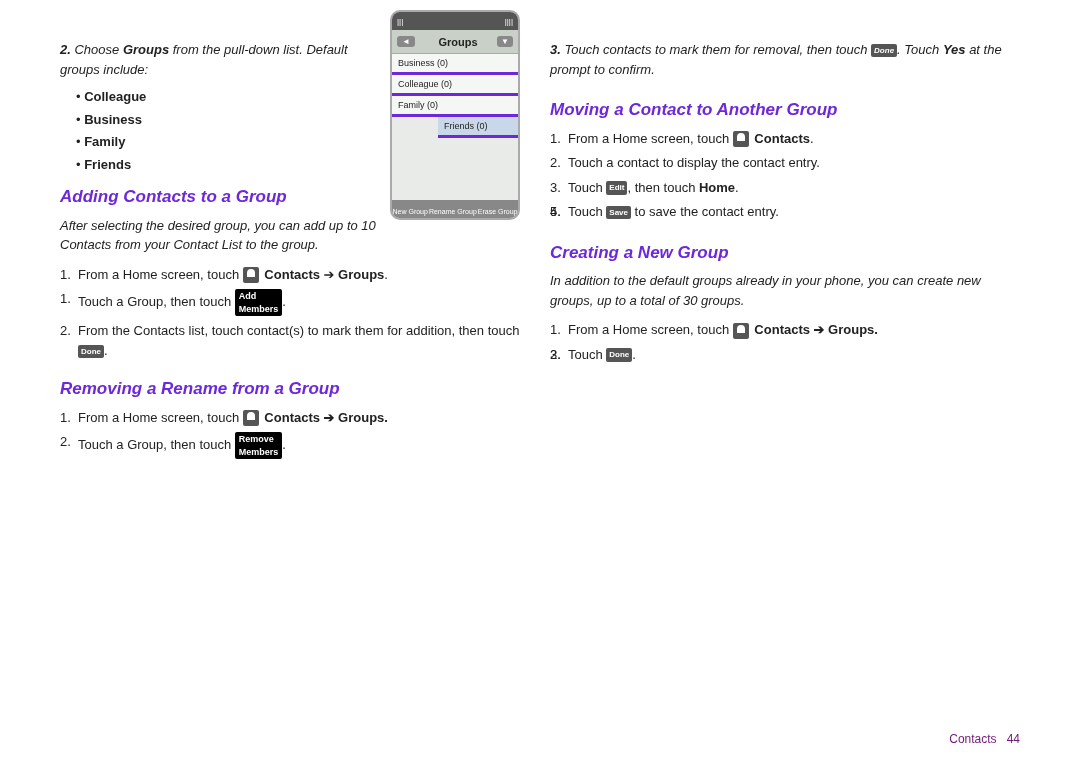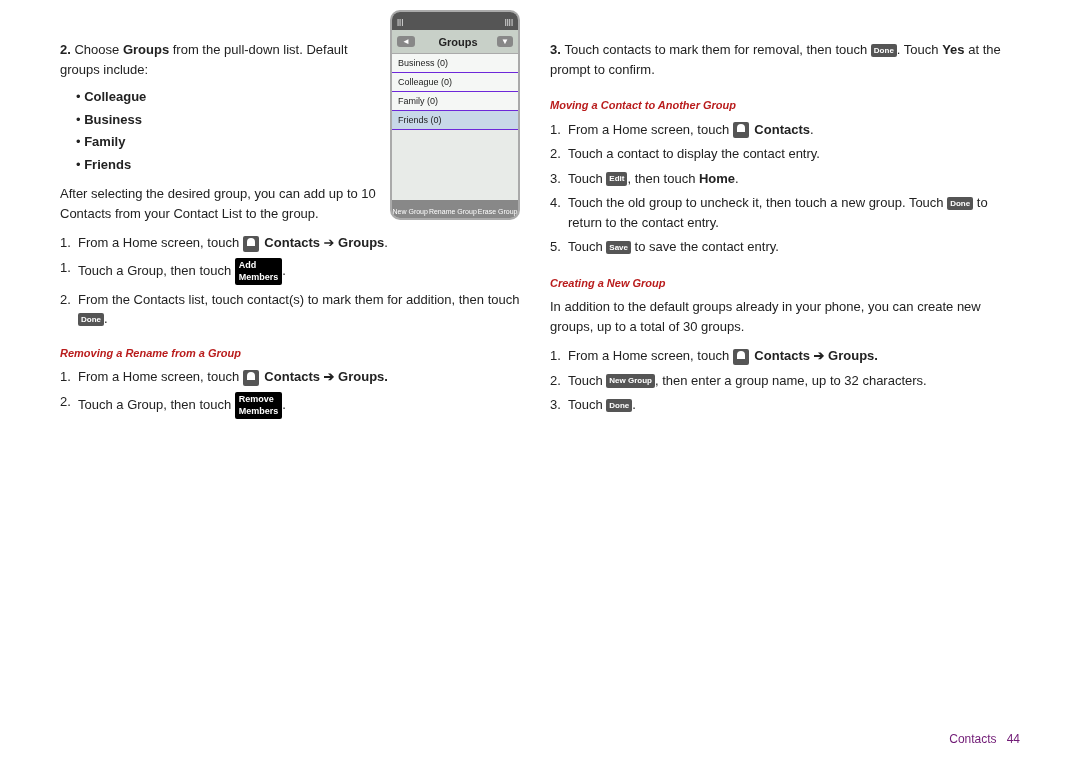--- a/index.html
+++ b/index.html
@@ -24,25 +24,25 @@
     .left-col {
       width: 460px;
       flex-shrink: 0;
     }
     .right-col {
       flex: 1;
     }
     .section-heading {
       font-style: italic;
       font-weight: bold;
-      color: #b91c1c;
-      font-size: 11px;
+      color: #6d28d9;
+      font-size: 17px;
       margin-bottom: 6px;
     }
-    p { margin-bottom: 5px; line-height: 1.5; }
+    p { margin-bottom: 5px; line-height: 1.5; font-style: italic; }
     .ol-list { list-style: none; padding-left: 0; }
     .ol-list li { margin-bottom: 5px; padding-left: 18px; position: relative; line-height: 1.5; }
     .ol-list li .num { position: absolute; left: 0; font-weight: normal; }
     .bullet-list { list-style: none; padding-left: 16px; margin-bottom: 10px; }
     .bullet-list li { margin-bottom: 3px; line-height: 1.5; }
     .bullet-list li::before { content: '• '; }
     b { font-weight: bold; }
     .inline-btn {
       display: inline-block;
       background: #000000;
@@ -137,25 +137,26 @@
       padding: 1px 4px;
       border-radius: 3px;
     }
     .phone-list {
       padding: 0;
       list-style: none;
     }
     .phone-list li {
       padding: 4px 6px;
       font-size: 9px;
-      border-bottom: 1px solid #6d28d9;
+      border-bottom: 3px solid #6d28d9;
       background: #f5f7f5;
     }
     .phone-list li.highlighted {
       background: #c8d8e8;
+      margin-left: 46px;
     }
     .phone-footer {
       position: absolute;
       bottom: 0;
       left: 0;
       right: 0;
       height: 22px;
       background: #888;
       display: flex;
       align-items: center;
@@ -219,20 +220,21 @@
       </p>
       <ul class="bullet-list">
         <li><b>Colleague</b></li>
         <li><b>Business</b></li>
         <li><b>Family</b></li>
         <li><b>Friends</b></li>
       </ul>
     </div>
 
     <div class="section-block">
+      <p class="section-heading">Adding Contacts to a Group</p>
       <p class="intro-text">After selecting the desired group, you can add up to 10 Contacts from your Contact List to the group.</p>
       <ol class="ol-list">
         <li>
           <span class="num">1.</span>
           <span>From a Home screen, touch <span class="contacts-icon"></span> <b>Contacts</b> ➔ <b>Groups</b>.</span>
         </li>
         <li>
           <span class="num">1.</span>
           <span>Touch a Group, then touch <span class="inline-btn">Add<br>Members</span>.</span>
         </li>
@@ -276,40 +278,38 @@
         <li>
           <span class="num">2.</span>
           <span>Touch a contact to display the contact entry.</span>
         </li>
         <li>
           <span class="num">3.</span>
           <span>Touch <span class="inline-btn-sm">Edit</span>, then touch <b>Home</b>.</span>
         </li>
         <li>
           <span class="num">4.</span>
-          <span>Touch the old group to uncheck it, then touch a new group. Touch <span class="inline-btn-sm">Done</span> to return to the contact entry.</span>
         </li>
         <li>
           <span class="num">5.</span>
           <span>Touch <span class="inline-btn-sm">Save</span> to save the contact entry.</span>
         </li>
       </ol>
     </div>
 
     <div class="section-block" style="margin-top:18px;">
       <p class="section-heading">Creating a New Group</p>
       <p class="intro-text">In addition to the default groups already in your phone, you can create new groups, up to a total of 30 groups.</p>
       <ol class="ol-list">
         <li>
           <span class="num">1.</span>
           <span>From a Home screen, touch <span class="contacts-icon"></span> <b>Contacts ➔ Groups.</b></span>
         </li>
         <li>
           <span class="num">2.</span>
-          <span>Touch <span class="inline-btn-sm">New Group</span>, then enter a group name, up to 32 characters.</span>
         </li>
         <li>
           <span class="num">3.</span>
           <span>Touch <span class="inline-btn-sm">Done</span>.</span>
         </li>
       </ol>
     </div>
   </div>
 </div>
 

